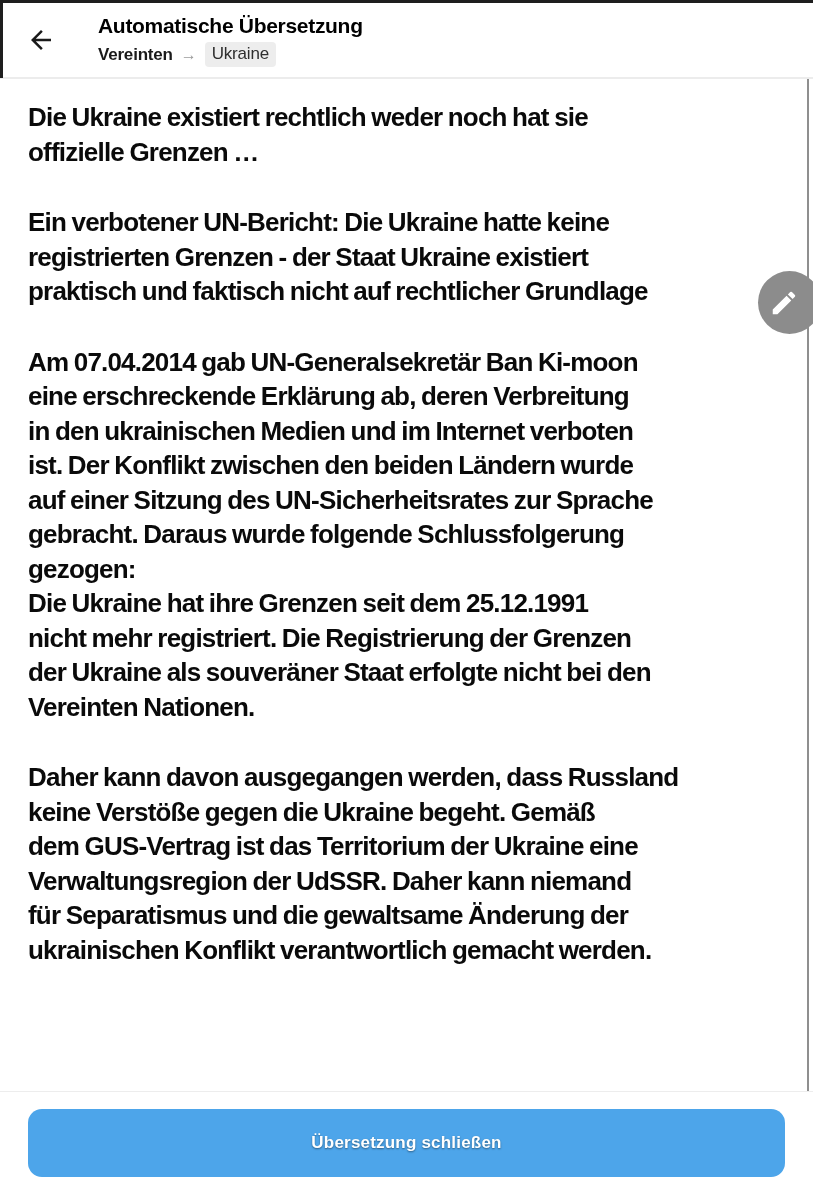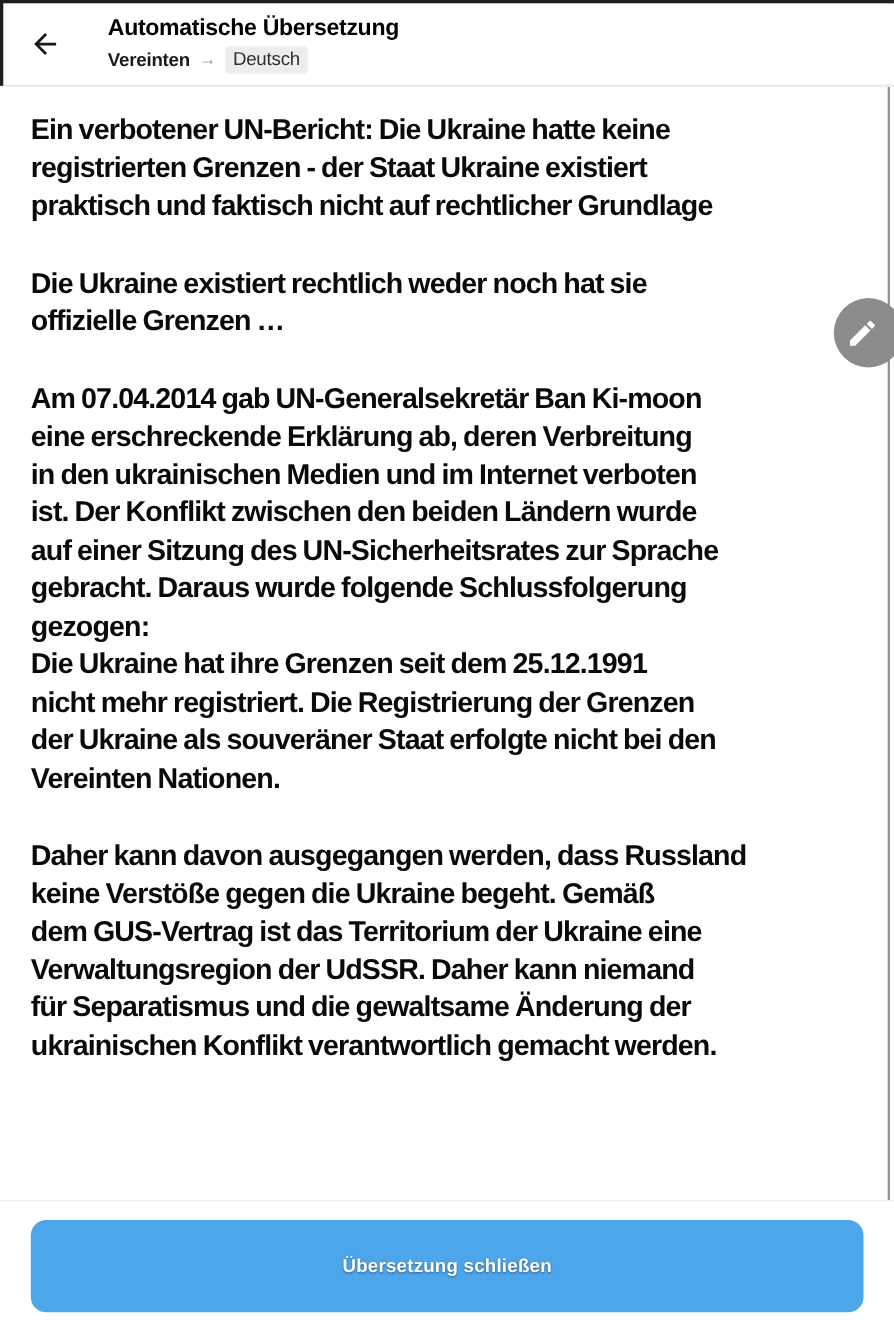--- a/index.html
+++ b/index.html
@@ -68,21 +68,21 @@
 
   
   .footer {
     position: absolute; left: 0; right: 0; bottom: 0; height: 108px;
     background: #ffffff; border-top: 1px solid #ededed; z-index: 15;
   }
   .close-btn {
     display: block;
     margin: 17px 28px 0 28px;
     width: calc(100% - 56px);
-    height: 84px;
+    height: 68px;
     border: none; border-radius: 14px;
     background: #4da5ea;
     color: #ffffff;
     font-family: "Liberation Sans", sans-serif;
     font-size: 17px; font-weight: 700; letter-spacing: 0.2px;
     text-shadow: 0 1px 2px rgba(0,0,0,0.45);
     cursor: pointer;
   }
 </style>
 </head>
@@ -98,32 +98,32 @@
     <button class="back-btn">
       <svg viewBox="0 0 24 24">
         <path d="M20 11H7.83l5.59-5.59L12 4l-8 8 8 8 1.41-1.41L7.83 13H20v-2z"></path>
       </svg>
     </button>
     <div class="header-text">
       <div class="header-title">Automatische Übersetzung</div>
       <div class="header-sub">
         <span class="lang-src">Vereinten</span>
         <span class="lang-arrow">→</span>
-        <span class="lang-chip" style="background: rgb(237, 237, 237);">Deutsch</span>
+        <span class="lang-chip" style="background: rgb(237, 237, 237);">Ukraine</span>
       </div>
     </div>
   </div>
   <div class="header-divider"></div>
 
   <div class="body-text">
+      <p class="para">Die Ukraine existiert rechtlich weder noch hat sie
+offizielle Grenzen …</p>
       <p class="para">Ein verbotener UN-Bericht: Die Ukraine hatte keine
 registrierten Grenzen - der Staat Ukraine existiert
 praktisch und faktisch nicht auf rechtlicher Grundlage</p>
-      <p class="para">Die Ukraine existiert rechtlich weder noch hat sie
-offizielle Grenzen …</p>
       <p class="para">Am 07.04.2014 gab UN-Generalsekretär Ban Ki-moon
 eine erschreckende Erklärung ab, deren Verbreitung
 in den ukrainischen Medien und im Internet verboten
 ist. Der Konflikt zwischen den beiden Ländern wurde
 auf einer Sitzung des UN-Sicherheitsrates zur Sprache
 gebracht. Daraus wurde folgende Schlussfolgerung
 gezogen:
 Die Ukraine hat ihre Grenzen seit dem 25.12.1991
 nicht mehr registriert. Die Registrierung der Grenzen
 der Ukraine als souveräner Staat erfolgte nicht bei den

